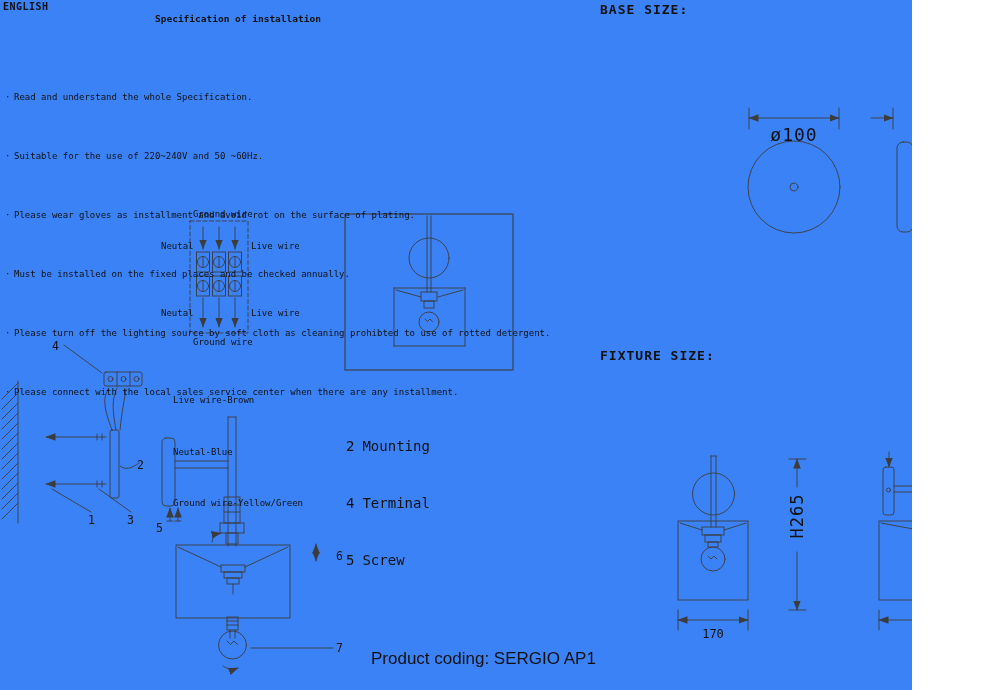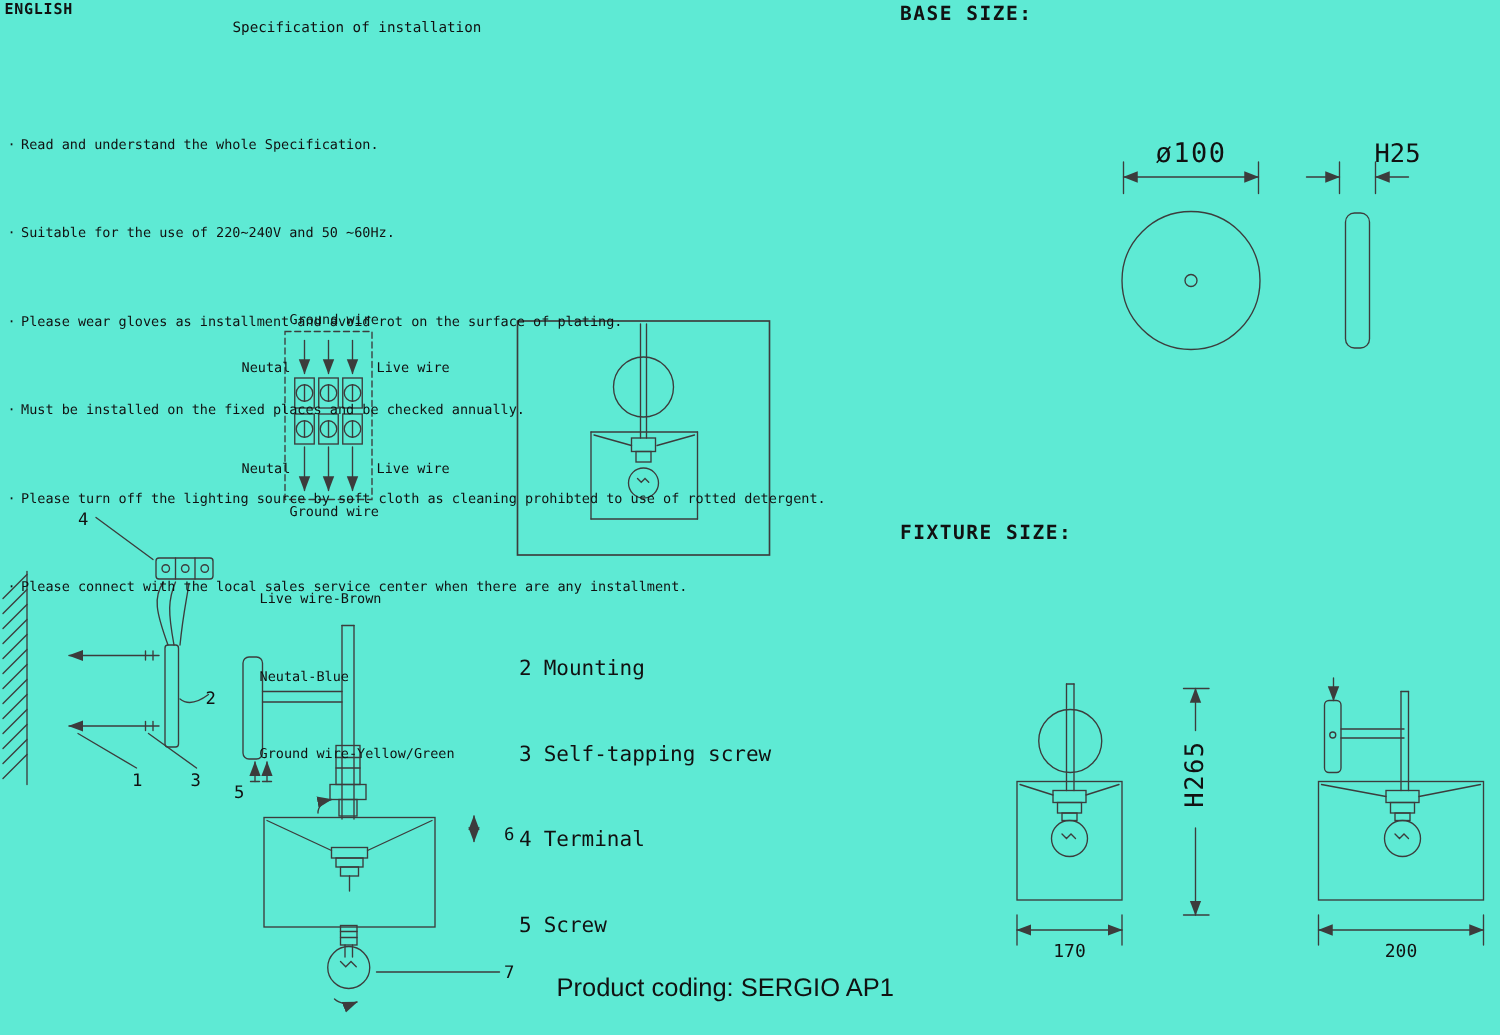--- a/index.html
+++ b/index.html
@@ -1,28 +1,28 @@
 <!DOCTYPE html>
 <html><head>
 <meta charset="utf-8">
 <style>
   * { margin:0; padding:0; box-sizing:border-box; }
   html,body { background:#fff; }
   .page {
-    position:relative; width:1000px; height:690px; background:#5eead4;
+    position:relative; width:912px; height:690px; background:#3b82f6;
     font-family:"DejaVu Sans Mono", monospace; color:#111; overflow:hidden;
   }
   .abs { position:absolute; white-space:pre; }
   .f9  { font-size:9px; line-height:12px; }
-  .f95 { font-size:9.5px; line-height:12px; }
+  .f95 { font-size:9.5px; line-height:12px;font-weight:bold; }
   .f10b{ font-size:10px; font-weight:bold; letter-spacing:.5px; }
   .f11 { font-size:11.5px; }
   .f16 { font-size:12px; }
   .f17 { font-size:17px; }
-  .f18 { font-size:18px; letter-spacing:1px; }
+  .f18 { font-size:18px; letter-spacing:1px;margin-top:32px; }
   .heading { font-size:13px; font-weight:bold; letter-spacing:1px; }
   .sans { font-family:"Liberation Sans", sans-serif; font-size:17px; }
   .notice-line { display:flex; height:21px; font-size:9px; }
   .notice-line .dot { width:9px; }
   .part-row { height:19px; font-size:14px; }
   .part-label { margin-left:8px; }
   .legend-line { height:13.5px; font-size:9px; }
   svg.art { position:absolute; left:0; top:0; }
   svg line, svg path, svg rect, svg circle {
     fill:none; stroke:#3c3c3c; stroke-width:0.9; stroke-linecap:round;
@@ -257,21 +257,20 @@
   <span class="abs f11" style="left:52px;top:339px;">4</span>
   <span class="abs f11" style="left:137px;top:458px;">2</span>
   <span class="abs f11" style="left:88px;top:513px;">1</span>
   <span class="abs f11" style="left:127px;top:513px;">3</span>
   <span class="abs f11" style="left:156px;top:521px;">5</span>
   <span class="abs f11" style="left:336px;top:549px;">6</span>
   <span class="abs f11" style="left:336px;top:641px;">7</span>
 
   <div class="abs" style="left:346px;top:400px;">
     <div class="part-row"><span>2</span><span class="part-label">Mounting</span></div>
-    <div class="part-row"><span>3</span><span class="part-label">Self-tapping screw</span></div>
     <div class="part-row"><span>4</span><span class="part-label">Terminal</span></div>
     <div class="part-row"><span>5</span><span class="part-label">Screw</span></div>
     
     
   </div>
 
   <span class="abs heading" style="left:600px;top:2px;">BASE SIZE:</span>
   <span class="abs f18" style="left:749px;top:92px;width:90px;text-align:center;">ø100</span>
   <span class="abs f17" style="left:893px;top:93px;width:54px;text-align:right;">H25</span>
 

